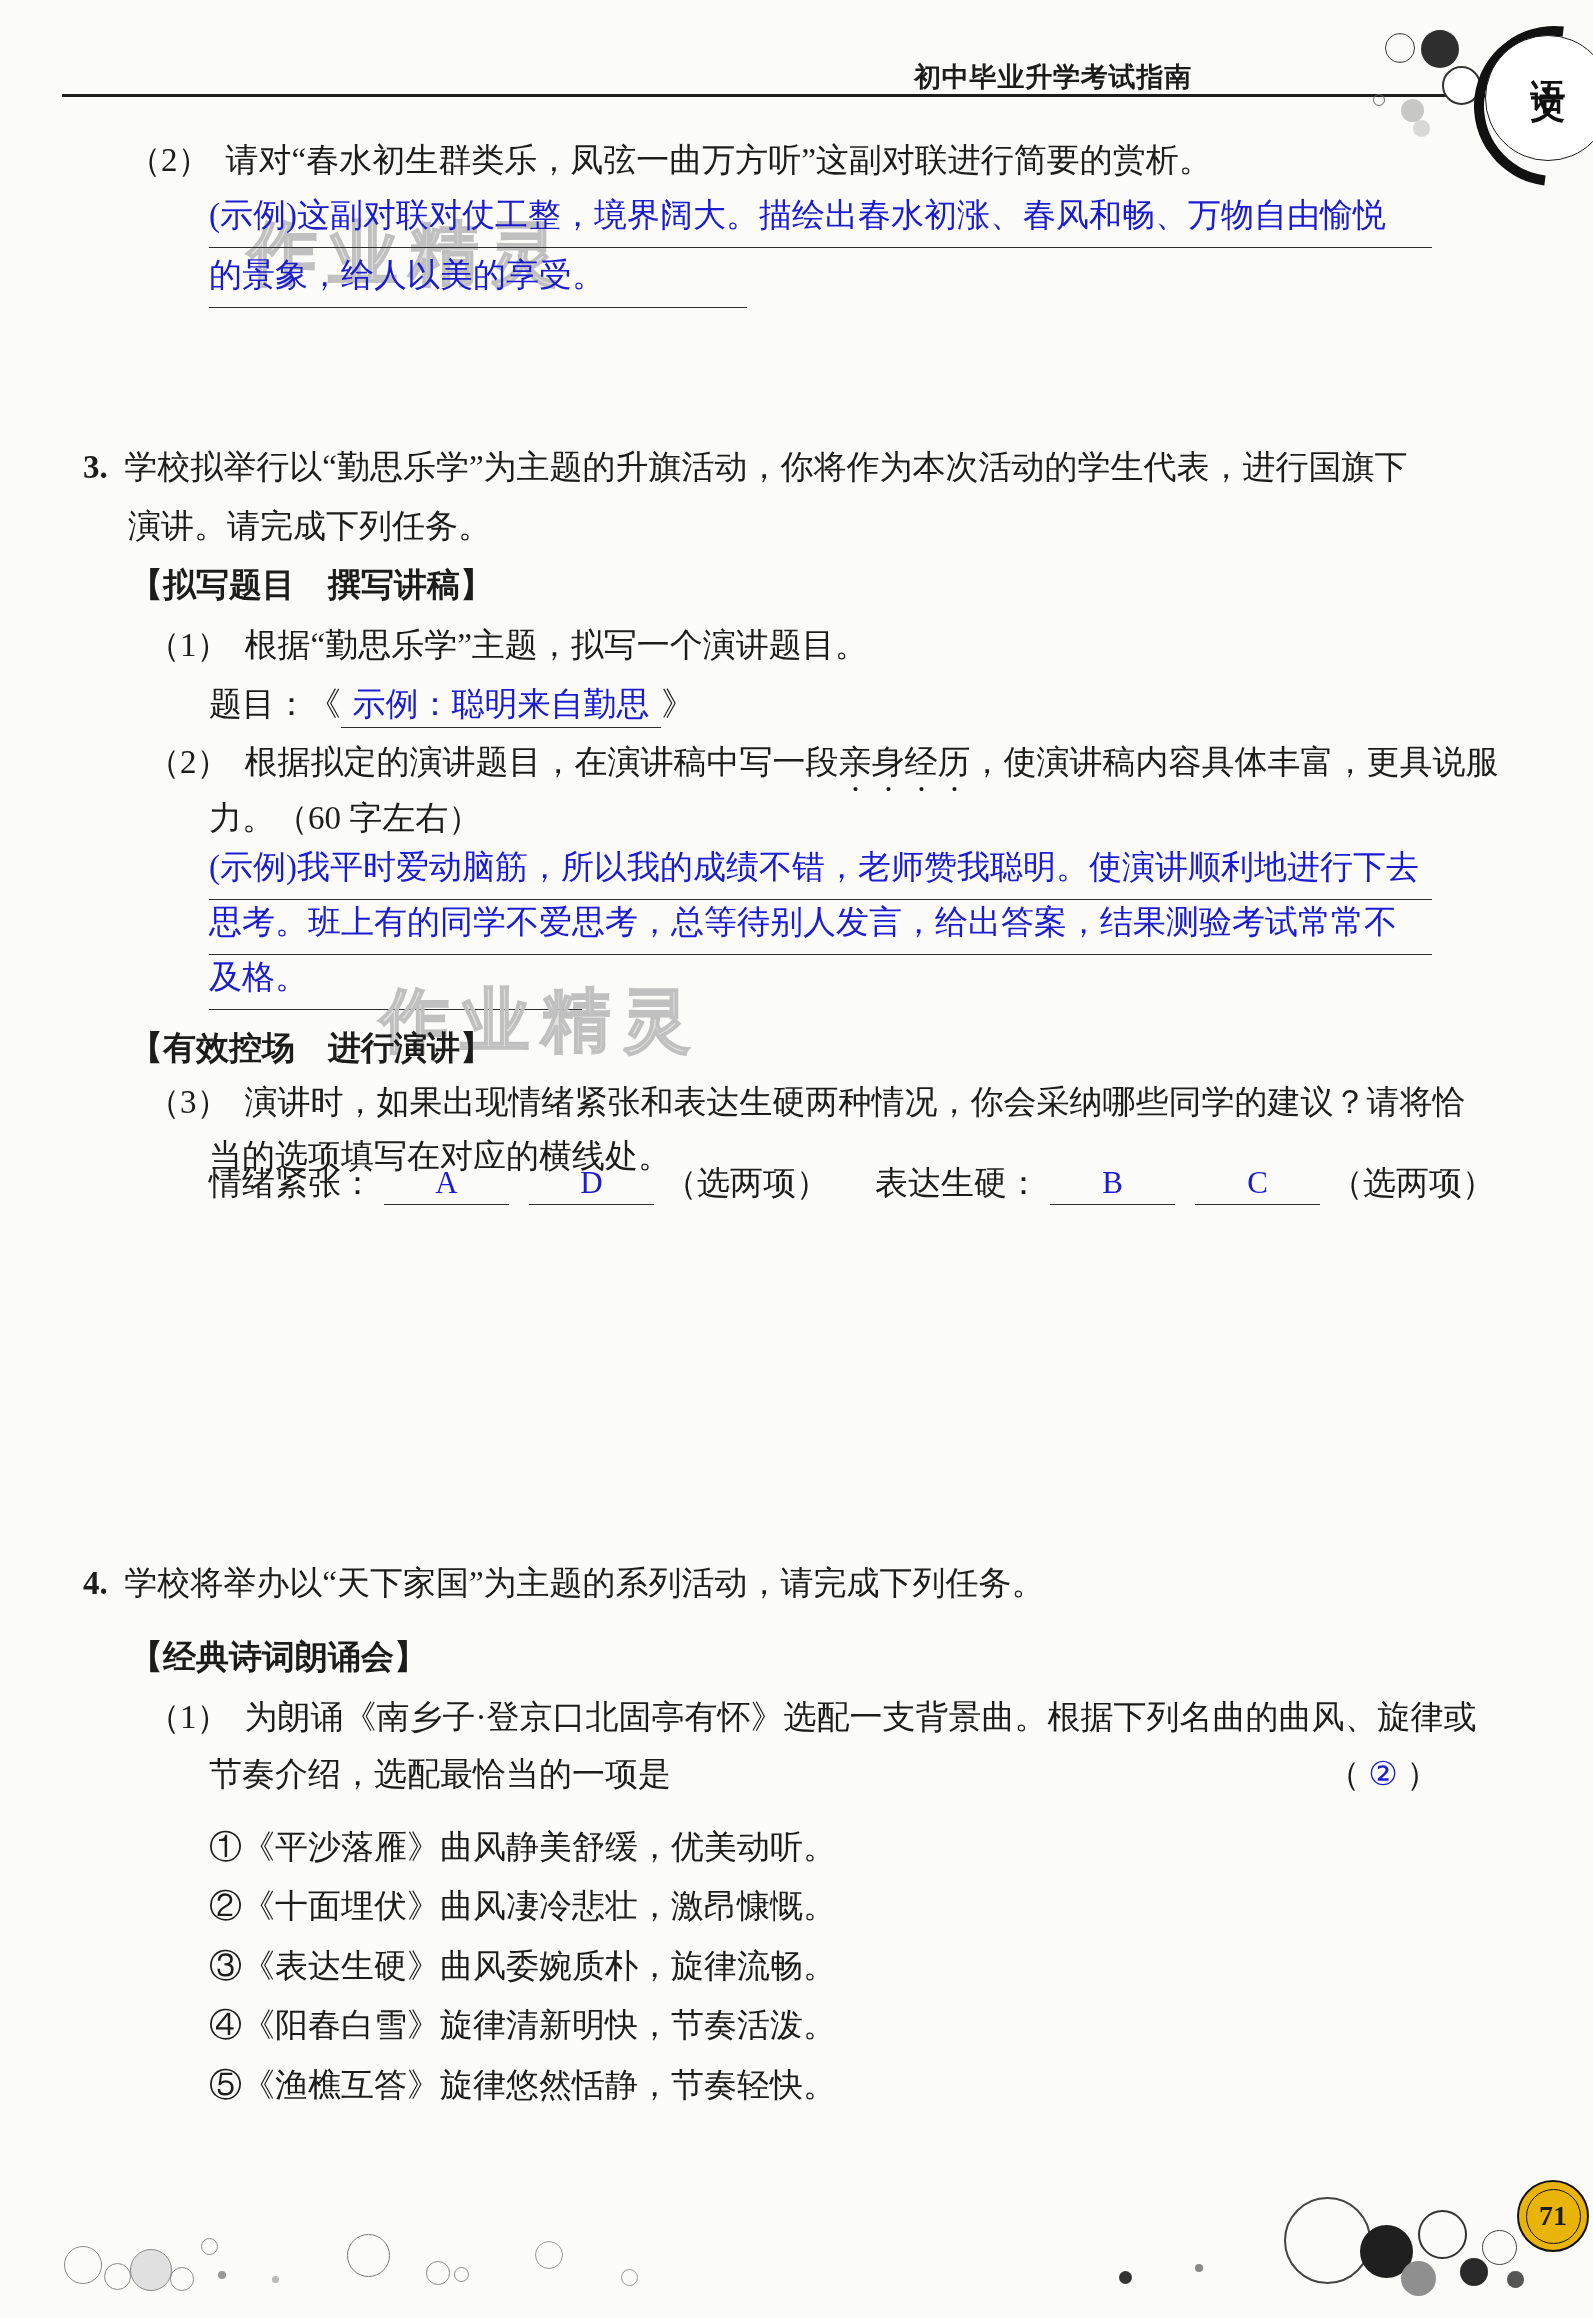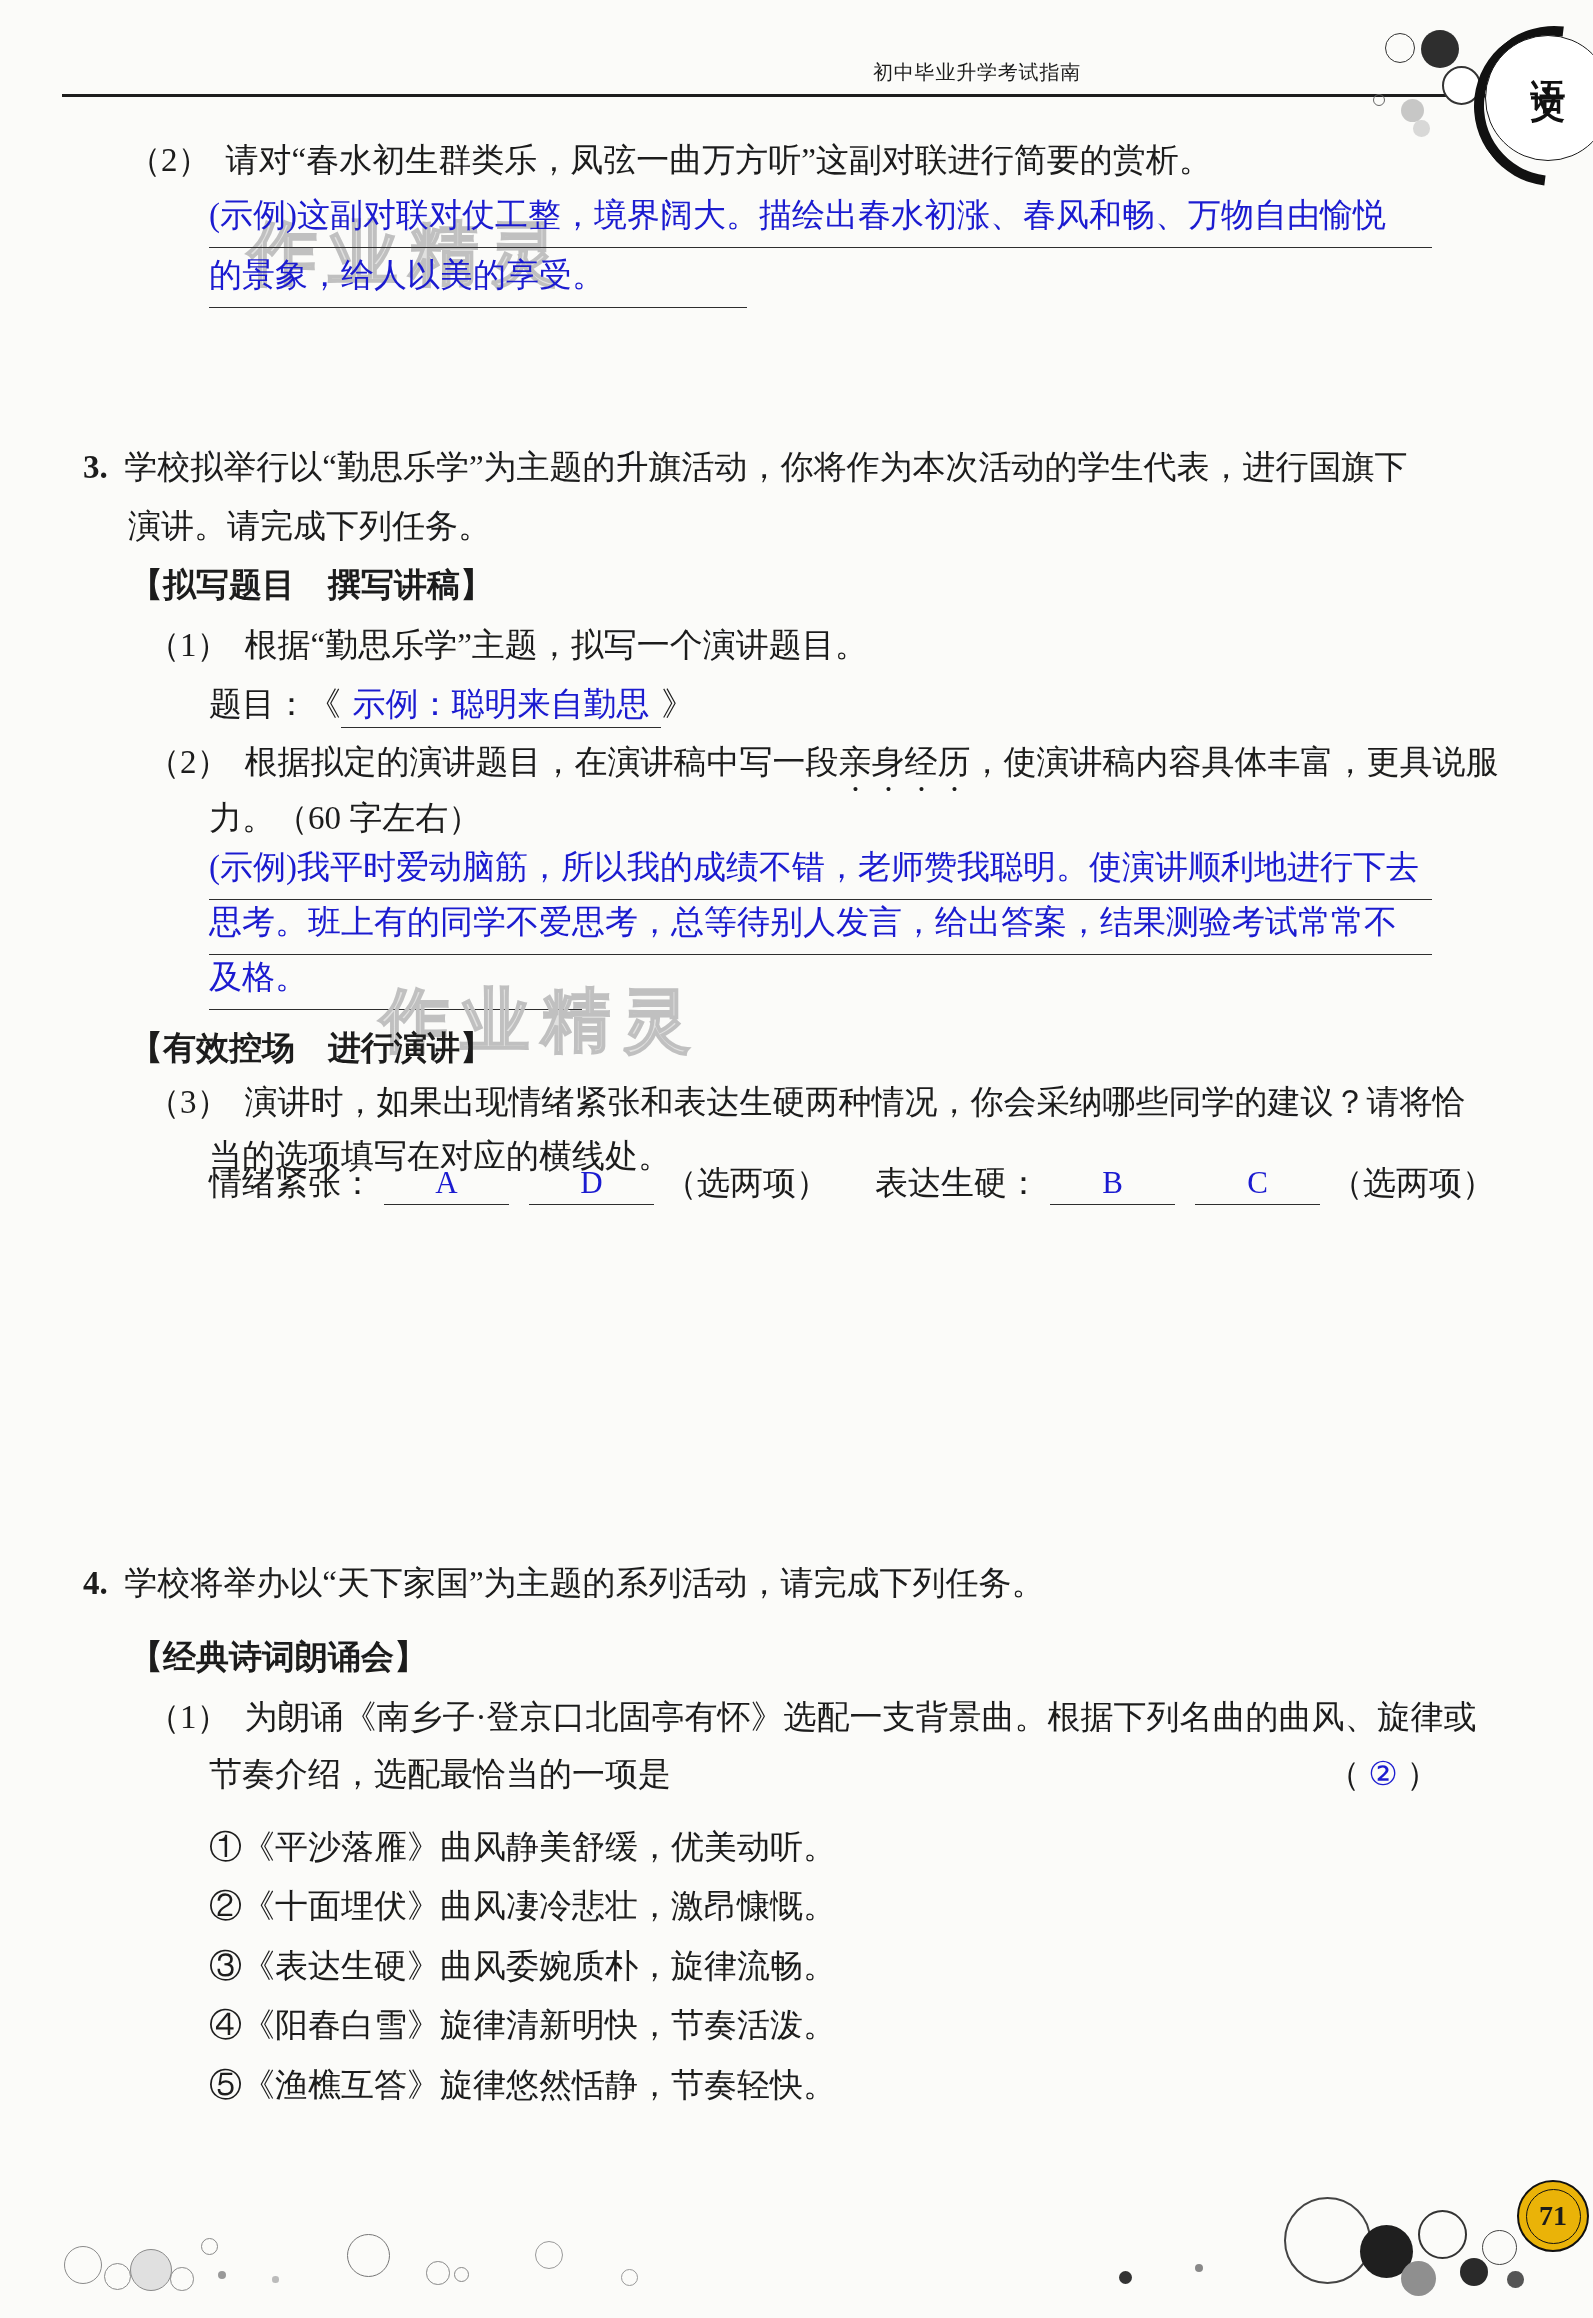--- a/index.html
+++ b/index.html
@@ -18,21 +18,21 @@
          margin:0 10px;height:41px;vertical-align:bottom;font-size:31px}
   .gap{display:inline-block;width:46px}
   .tablebox{position:absolute;left:198px;top:1228px;width:1246px;border:2.5px solid #222;background:#fdfdfc}
   .trow{height:66px;display:flex;align-items:center;padding:0 11.6px;font-size:29px;
         border-top:1.7px solid #222;white-space:nowrap}
   .trow:first-child{border-top:none}
   .circ{position:absolute;border-radius:50%}
   .wm{position:absolute;font-size:69px;font-weight:bold;letter-spacing:11.6px;white-space:nowrap;
       color:rgba(165,165,165,.30);-webkit-text-stroke:1.7px #c0c0c0}
   .hr{position:absolute;left:62px;top:94px;width:1531px;height:2.5px;background:#1d1d1d}
-  .title{position:absolute;left:873px;top:59px;font-size:20px;font-weight:normal;letter-spacing:0.8px}
+  .title{position:absolute;left:914px;top:59px;font-size:27px;font-weight:bold;letter-spacing:0.8px}
   .badge-ring{position:absolute;left:1485px;top:35px;width:124px;height:124px;border:1.7px solid #1a1a1a;
               border-radius:50%;background:#fff}
   .badge-arc{position:absolute;left:1474px;top:26.4px;width:140px;height:140px;border:10.7px solid transparent;
              border-left-color:#111;border-top-color:#111;border-radius:50%;transform:rotate(-38deg)}
   .badge-txt{position:absolute;left:1523px;top:51px;writing-mode:vertical-rl;font-size:35px;
              font-weight:bold;letter-spacing:6.6px;color:#111}
   .pagebadge{position:absolute;left:1517px;top:2180px;width:68px;height:68px;border:2.5px solid #111;
              border-radius:50%;background:#eab308;display:flex;align-items:center;justify-content:center;z-index:5}
   .pagebadge-inner{width:53px;height:53px;border:1.7px solid #111;border-radius:50%;display:flex;
                    align-items:center;justify-content:center;font-size:28px;font-weight:bold}

